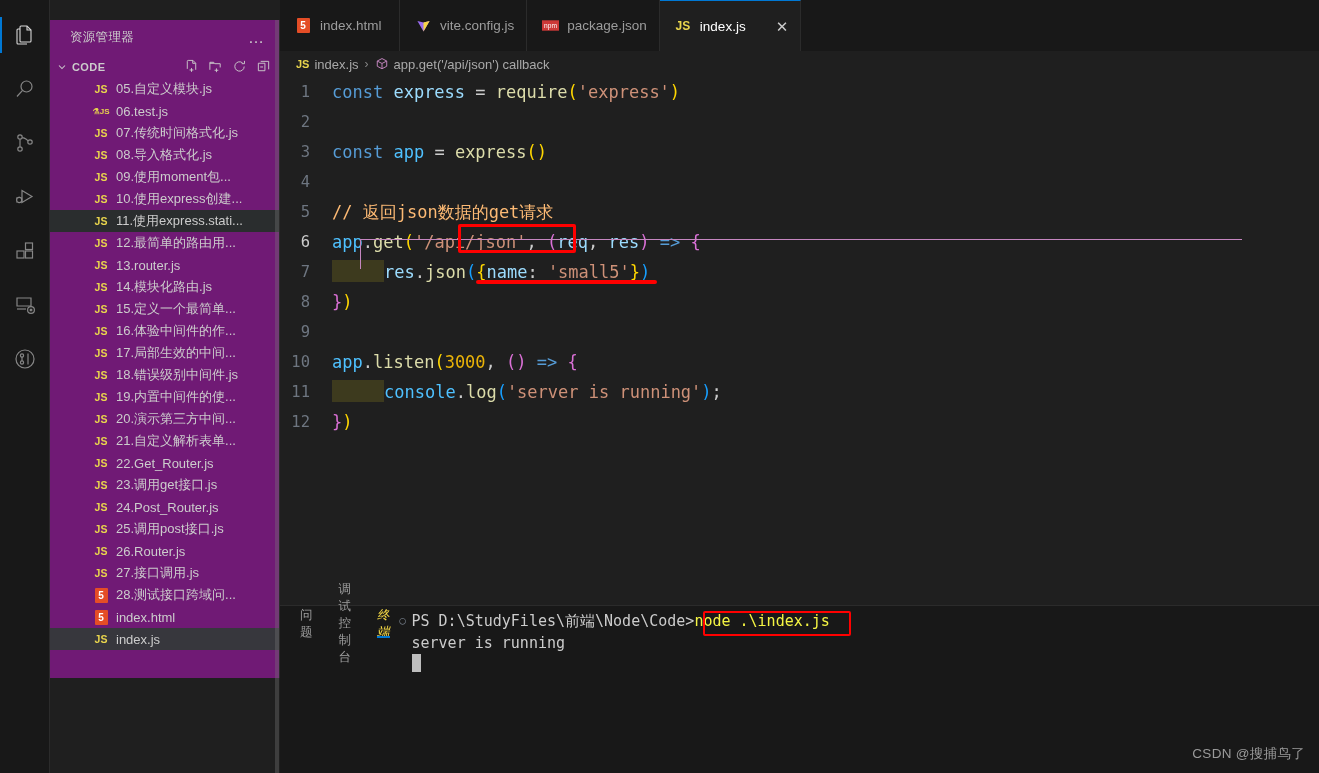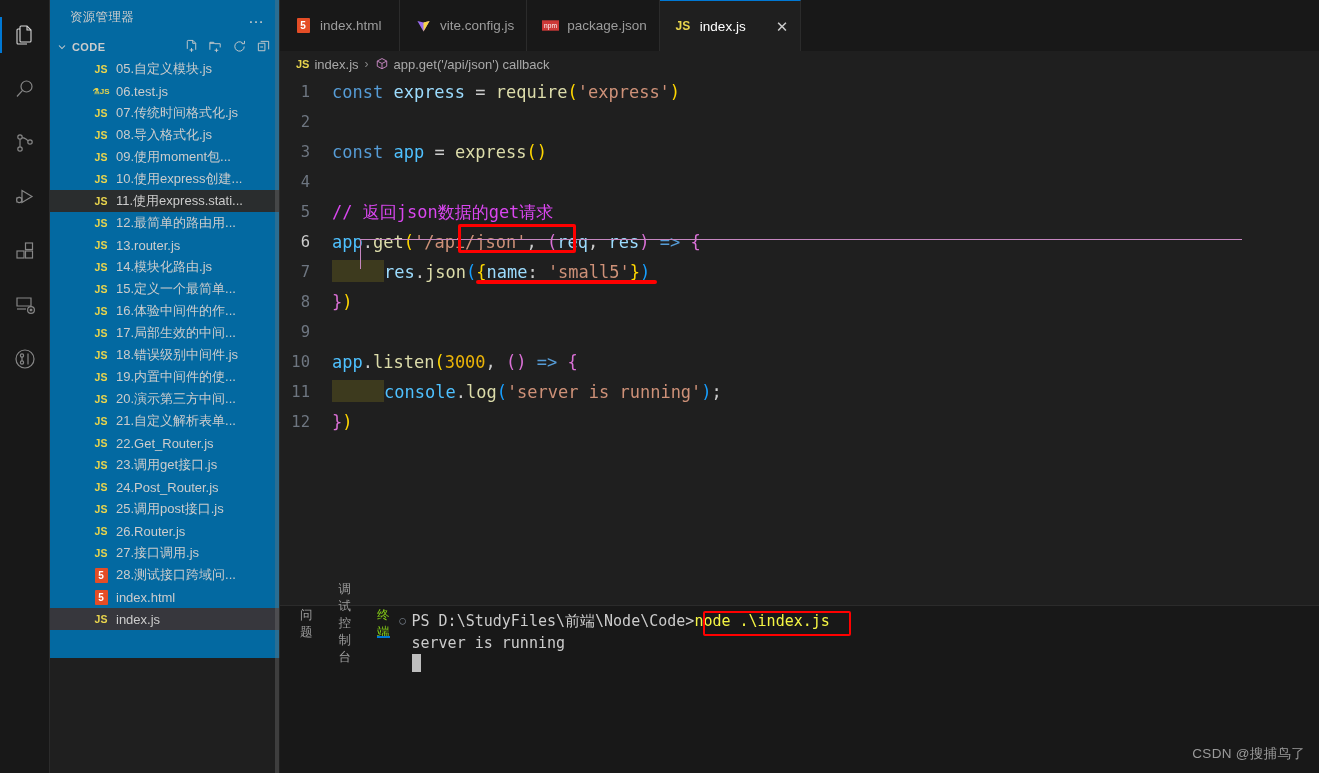--- a/index.html
+++ b/index.html
@@ -29,24 +29,25 @@
   .act-item.active { color: #D7D7D7; }
   .act-item.active::before {
     content: ""; position: absolute; left: 0; top: 9px;
     width: 2px; height: 36px; background: #0078D4;
   }
   .act-item svg { display: block; }
 
   
   .sidebar {
     width: 230px; flex: 0 0 230px; height: 658px;
-    background: #0369a1;
+    background: #701a75;
     border-right: 1px solid #2B2B2B;
     display: flex; flex-direction: column;
     position: relative;
+    margin-top: 20px;
   }
   .sb-title {
     height: 35px; display: flex; align-items: center;
     padding: 0 8px 0 20px;
     color: #CCCCCC; font-size: 12.5px; letter-spacing: .3px;
   }
   .sb-title .t { flex: 1; }
   .sb-dots {
     color: #CCCCCC; font-size: 16px; line-height: 10px;
     padding: 0 6px; letter-spacing: 1px;
@@ -132,21 +133,21 @@
   .cline.active .lnum { color: #CCCCCC; }
   .ctext { flex: 1; position: relative; }
 
   
   .t-key   { color: #569CD6; }
   .t-var   { color: #9CDCFE; }
   .t-varb  { color: #4FC1FF; }
   .t-fn    { color: #DCDCAA; }
   .t-str   { color: #CE9178; }
   .t-num   { color: #eab308; }
-  .t-com   { color: #d946ef; }
+  .t-com   { color: #fdba74; }
   .t-plain { color: #CCCCCC; }
   .p-gold    { color: #FFD700; }
   .p-pink    { color: #DA70D6; }
   .p-blue    { color: #179FFF; }
   .t-arrow { color: #569CD6; }
 
   .indent-block {
     display: inline-block; width: 52px; height: 22px;
     background: #3D3A1E; vertical-align: -4px;
   }
@@ -162,21 +163,21 @@
     pointer-events: none;
   }
   .red-underline {
     position: absolute; height: 4px; background: #FF0000; border-radius: 2px;
   }
 
   
   .panel { height: 168px; flex: 0 0 168px; background: #181818; border-top: 1px solid #2B2B2B; display: flex; flex-direction: row; }
   .panel-tabs { height: 35px; display: flex; align-items: center; padding-left: 20px; gap: 26px; flex: 0 0 35px; }
   .ptab { font-size: 12.5px; color: #9D9D9D; height: 35px; display: flex; align-items: center; position: relative; }
-  .ptab.active { color: #84cc16; }
+  .ptab.active { color: #fde047; font-style: italic; }
   .ptab.active::after {
     content: ""; position: absolute; left: 0; right: 0; bottom: 3px; height: 2px; background: #0078D4;
   }
   .terminal {
     flex: 1; padding: 4px 0 0 0; position: relative;
     font-family: "DejaVu Sans Mono", "Liberation Mono", monospace;
     font-size: 15px; line-height: 22px; color: #CCCCCC;
   }
   .term-line { display: flex; align-items: flex-start; white-space: pre; padding-left: 4px; }
   .term-gutter { width: 18px; flex: 0 0 18px; color: #6E7681; font-size: 11px; text-align: center; line-height: 22px; }

